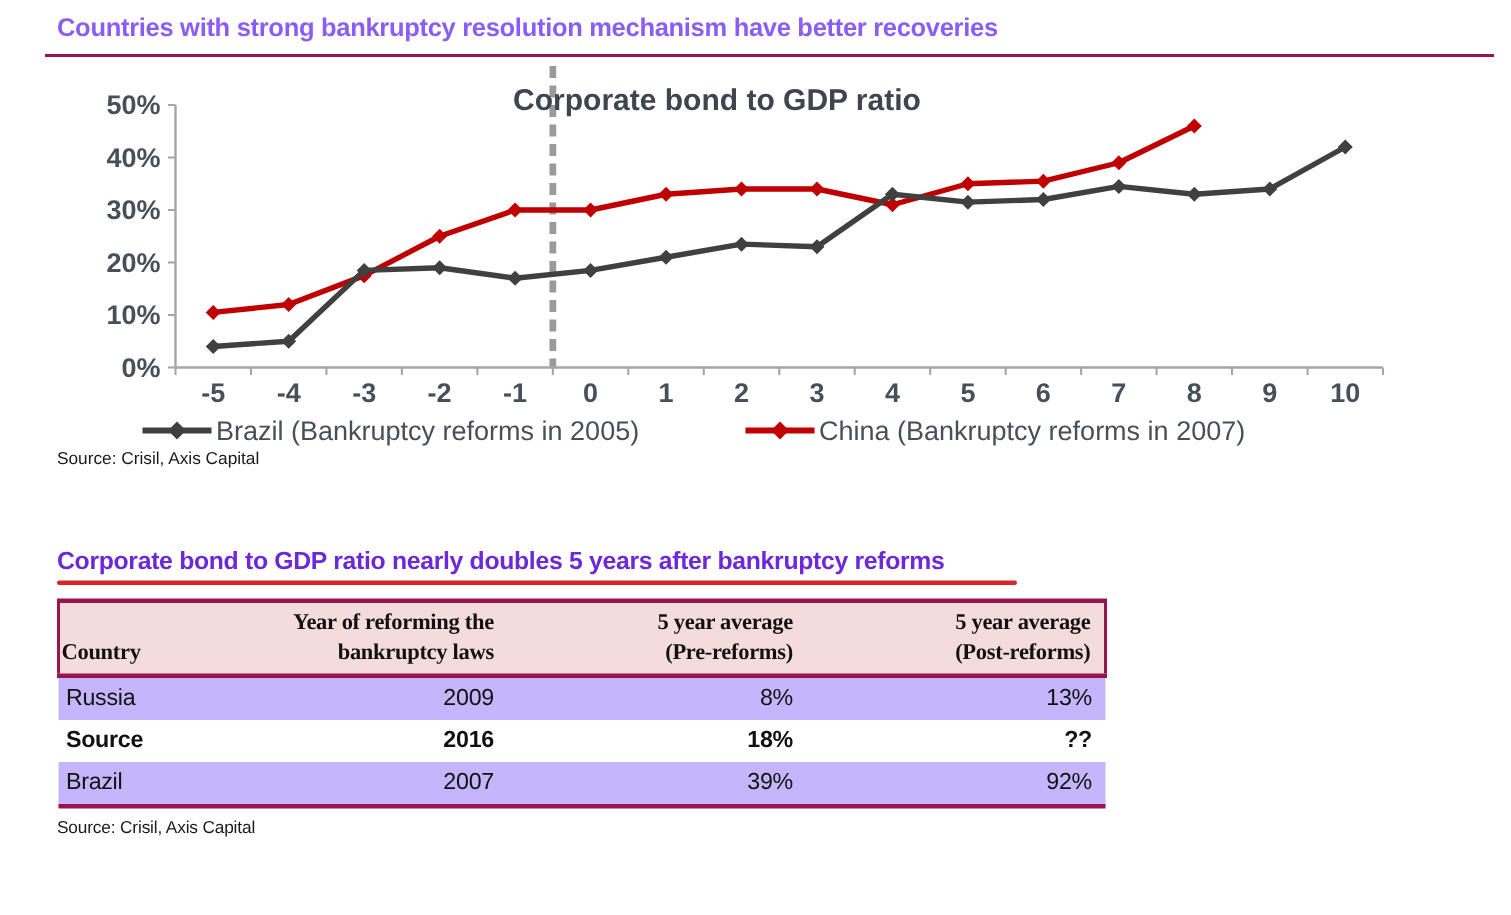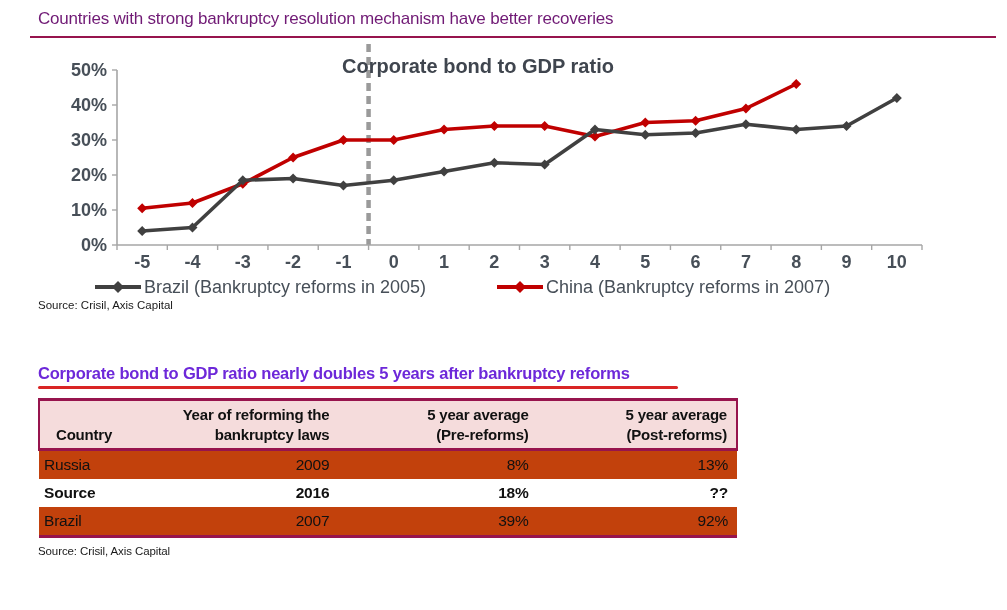--- a/index.html
+++ b/index.html
@@ -6,23 +6,23 @@
   body{
     width:1007px;height:610px;
     font-family:"Liberation Sans", sans-serif;
     color:#111;
     overflow:hidden;
     position:relative;
   }
   .doc-title{
     margin:9px 0 0 38px;
     font-size:17px;
-    font-weight:400;
-    letter-spacing:-0.2px;
-    color:#701a75;
+    font-weight:700;
+    letter-spacing:-0.2px;
+    color:#8b5cf6;
   }
   .doc-title-rule{
     margin:7px 0 0 30px;
     width:966px;height:2px;
     background:#97144d;
   }
   .chart-wrap{margin-top:4px;}
   svg text{font-family:"Liberation Sans", sans-serif;}
   .table-section{margin:44px 0 0 38px;}
   .tbl-title{
@@ -48,33 +48,34 @@
   }
   table.tbl th{
     border-top:3px solid #97144d;
     border-bottom:3px solid #97144d;
     font-size:15px;
     font-weight:700;
     letter-spacing:-0.2px;
     vertical-align:bottom;
     padding:4px 9px 4px 5px;
     line-height:1.3;
-  }
-  table.tbl th.first{border-left:2px solid #97144d;text-align:left;padding-left:16px;}
+    font-family:Liberation Serif, serif;
+  }
+  table.tbl th.first{border-left:2px solid #97144d;text-align:left;padding-left:1px;}
   table.tbl th.last{border-right:2px solid #97144d;}
   table.tbl th .hline{display:block;}
   table.tbl th.num{text-align:right;}
   table.tbl td{
     font-size:15.5px;
     letter-spacing:-0.2px;
     padding:5px 9px 5px 5px;
     height:18px;
   }
   table.tbl td.num{text-align:right;}
-  table.tbl tr.gray{background:#c2410c;}
+  table.tbl tr.gray{background:#c4b5fd;}
   table.tbl tr.bold td{font-weight:700;}
   .src{
     margin-top:7px;
     font-size:11.5px;
     letter-spacing:-0.1px;
     color:#1a1a1a;
   }
 </style>
 </head>
 <body>

